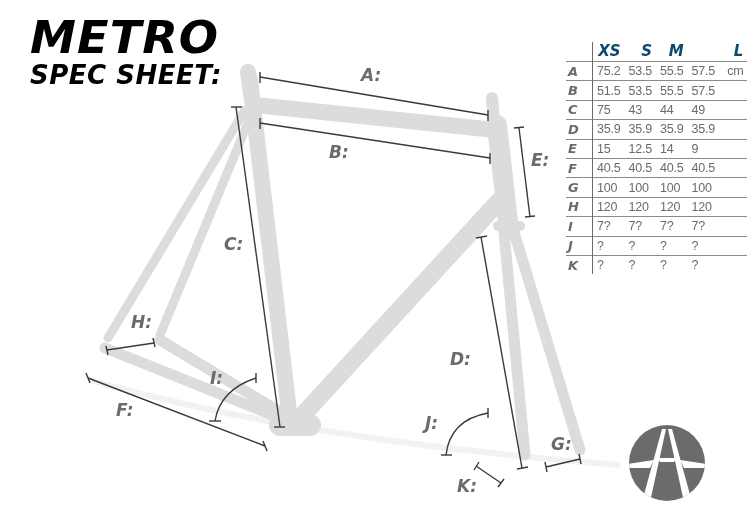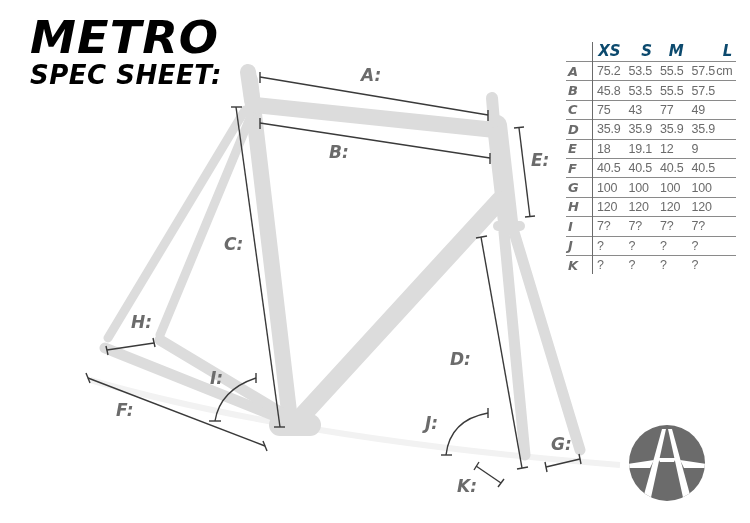--- a/index.html
+++ b/index.html
@@ -9,21 +9,21 @@
   .title .t2 { font-size:26px; display:block; margin-top:2px; letter-spacing:0.5px; }
   svg.frame { position:absolute; left:0; top:0; }
   .lbl { position:absolute; color:#6b6b6b; font-family:"DejaVu Sans", sans-serif; font-weight:bold; font-style:italic; font-size:17px; line-height:1; }
   table.spec { position:absolute; left:566px; top:42px; border-collapse:collapse; font-family:"Liberation Sans", sans-serif; color:#6b6b6b; font-size:12.5px; }
   table.spec th { font-family:"DejaVu Sans", sans-serif; font-style:italic; font-weight:bold; font-size:15px; color:#0c4a6e; text-align:right; padding:0 4px 1px 4px; height:16px; }
   table.spec td { height:18.4px; padding:0 4px; border-top:1px solid #8a8a8a; white-space:nowrap; transform-origin:left; }
   table.spec td.rk { font-family:"DejaVu Sans", sans-serif; font-style:italic; font-weight:bold; font-size:13px; width:20px; padding-left:2px; border-right:1px solid #6b6b6b; }
   table.spec tr.hdr th.rk { border-right:1px solid #6b6b6b; }
   table.spec tr:last-child td { border-bottom:none; }
   table.spec td.v { width:22px; letter-spacing:-0.2px; }
-  .unit { font-size:12.5px; margin-left:1px; }
+  .unit { font-size:12.5px; margin-left:12px; }
   .logo { position:absolute; left:628px; top:424px; }
 </style>
 </head>
 <body>
 
 <div class="title">
   <span class="t1">METRO</span>
   <span class="t2">SPEC SHEET:</span>
 </div>
 
@@ -127,44 +127,44 @@
   </tr>
   <tr>
     <td class="rk">A</td>
     <td class="v">75.2</td>
     <td class="v">53.5</td>
     <td class="v">55.5</td>
     <td class="v"><span>57.5</span><span class="unit">cm</span></td>
   </tr>
   <tr>
     <td class="rk">B</td>
-    <td class="v">45.8</td>
+    <td class="v">51.5</td>
     <td class="v">53.5</td>
     <td class="v">55.5</td>
     <td class="v">57.5</td>
   </tr>
   <tr>
     <td class="rk">C</td>
     <td class="v">75</td>
     <td class="v">43</td>
-    <td class="v">77</td>
+    <td class="v">44</td>
     <td class="v">49</td>
   </tr>
   <tr>
     <td class="rk">D</td>
     <td class="v">35.9</td>
     <td class="v">35.9</td>
     <td class="v">35.9</td>
     <td class="v">35.9</td>
   </tr>
   <tr>
     <td class="rk">E</td>
-    <td class="v">18</td>
-    <td class="v">19.1</td>
-    <td class="v">12</td>
+    <td class="v">15</td>
+    <td class="v">12.5</td>
+    <td class="v">14</td>
     <td class="v">9</td>
   </tr>
   <tr>
     <td class="rk">F</td>
     <td class="v">40.5</td>
     <td class="v">40.5</td>
     <td class="v">40.5</td>
     <td class="v">40.5</td>
   </tr>
   <tr>

